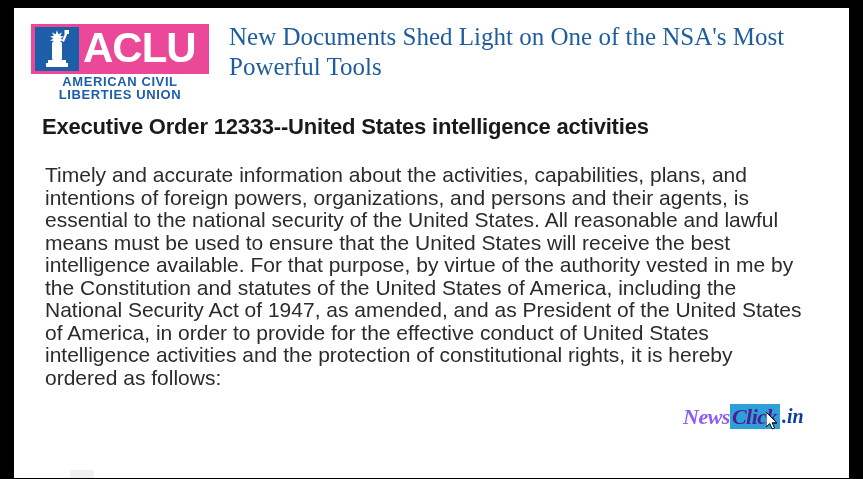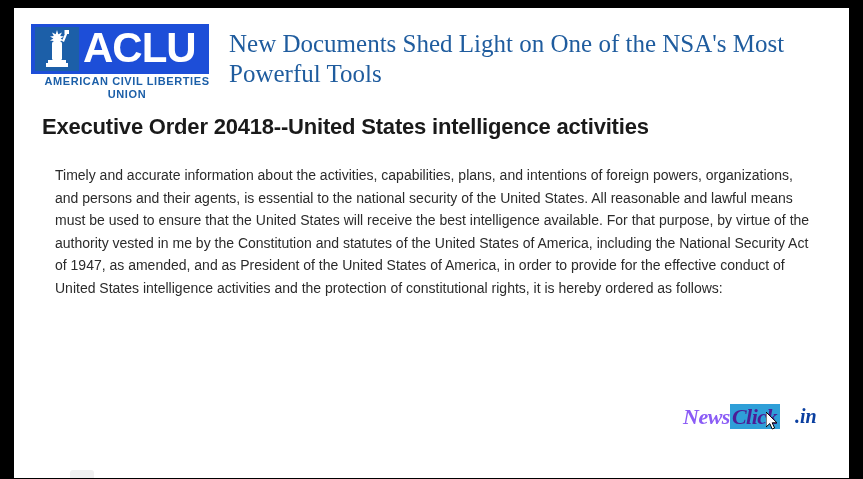--- a/index.html
+++ b/index.html
@@ -40,21 +40,21 @@
     top: 16px;
     width: 178px;
     height: 62px;
   }
   .logo-main {
     position: absolute;
     left: 0;
     top: 0;
     width: 178px;
     height: 50px;
-    background: #1d4ed8;
+    background: #ec4899;
   }
   .logo-statue {
     position: absolute;
     left: 4px;
     top: 3px;
     width: 44px;
     height: 44px;
     background: #1c5fa8;
   }
   .logo-statue svg { display: block; }
@@ -67,37 +67,37 @@
     color: #ffffff;
     font-family: "Liberation Sans", sans-serif;
     font-weight: bold;
     font-size: 42px;
     line-height: 46px;
     letter-spacing: -1px;
     text-align: left;
   }
   .logo-sub {
     position: absolute;
-    left: 7px;
+    left: 0;
     top: 50px;
     width: 178px;
     height: 13px;
     background: #ffffff;
     color: #1c5fa8;
-    font-size: 11px;
+    font-size: 13px;
     font-weight: bold;
     letter-spacing: 0.6px;
     line-height: 13px;
     text-align: center;
     border-top: 1px solid #ffffff;
   }
   .article-title {
     position: absolute;
     left: 215px;
-    top: 21px;
+    top: 14px;
     width: 600px;
     color: #1f5c9e;
     font-family: "Liberation Serif", serif;
     font-size: 25px;
     line-height: 30px;
     font-weight: normal;
   }
   
   .doc-title {
     position: absolute;
@@ -105,26 +105,26 @@
     top: 106px;
     width: 780px;
     color: #1a1a1a;
     font-family: "Liberation Sans", sans-serif;
     font-size: 22px;
     font-weight: bold;
     letter-spacing: -0.2px;
   }
   .doc-body {
     position: absolute;
-    left: 41px;
+    left: 31px;
     top: 156px;
     width: 760px;
     color: #2b2b2b;
     font-family: "Liberation Sans", sans-serif;
-    font-size: 14px;
+    font-size: 21px;
     line-height: 22.5px;
     text-align: left;
   }
   
   .newsclick {
     position: absolute;
     left: 669px;
     top: 396px;
     height: 25px;
     display: flex;
@@ -148,21 +148,21 @@
     line-height: 25px;
     padding: 0 3px 0 2px;
     letter-spacing: -0.5px;
   }
   .nc-in {
     color: #0a3fa0;
     font-size: 20px;
     font-weight: bold;
     font-style: italic;
     line-height: 25px;
-    padding-left: 15px;
+    padding-left: 2px;
   }
   .cursor {
     position: absolute;
     left: 752px;
     top: 404px;
     width: 14px;
     height: 20px;
     pointer-events: none;
   }
   
@@ -201,21 +201,21 @@
             </svg>
           </div>
           <div class="logo-word">ACLU</div>
         </div>
         <div class="logo-sub">AMERICAN CIVIL LIBERTIES UNION</div>
       </div>
 
       <div class="article-title">New Documents Shed Light on One of the NSA's Most Powerful Tools</div>
     </div>
 
-    <div class="doc-title">Executive Order 20418--United States intelligence activities</div>
+    <div class="doc-title">Executive Order 12333--United States intelligence activities</div>
 
     <div class="doc-body">Timely and accurate information about the activities, capabilities, plans, and intentions of foreign powers, organizations, and persons and their agents, is essential to the national security of the United States. All reasonable and lawful means must be used to ensure that the United States will receive the best intelligence available. For that purpose, by virtue of the authority vested in me by the Constitution and statutes of the United States of America, including the National Security Act of 1947, as amended, and as President of the United States of America, in order to provide for the effective conduct of United States intelligence activities and the protection of constitutional rights, it is hereby ordered as follows:</div>
 
     <div class="newsclick">
       <span class="nc-news">News</span>
         <span class="nc-click">Click</span>
         <span class="nc-in">.in</span>
     </div>
 
     <div class="cursor">

